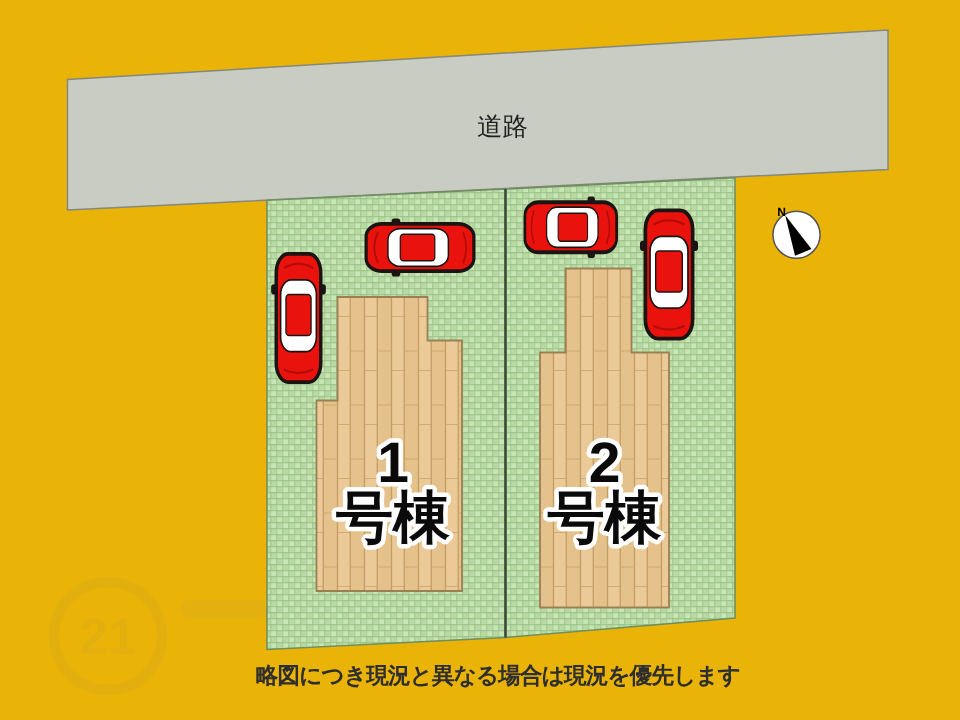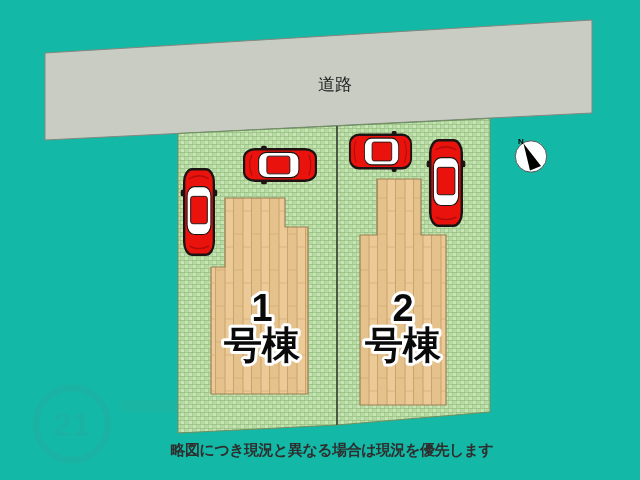--- a/index.html
+++ b/index.html
@@ -5,21 +5,21 @@
   html, body {
     margin: 0;
     padding: 0;
     background: #ffffff;
     font-family: "Liberation Sans", sans-serif;
   }
   .page {
     position: relative;
     width: 640px;
     height: 480px;
-    background: #14b8a6;
+    background: #eab308;
     overflow: hidden;
   }
   svg { display: block; }
   .road-label {
     font-family: "Liberation Serif", serif;
     font-size: 17px;
     fill: #1f1f1f;
   }
   .bldg-label {
     font-family: "Liberation Sans", sans-serif;

